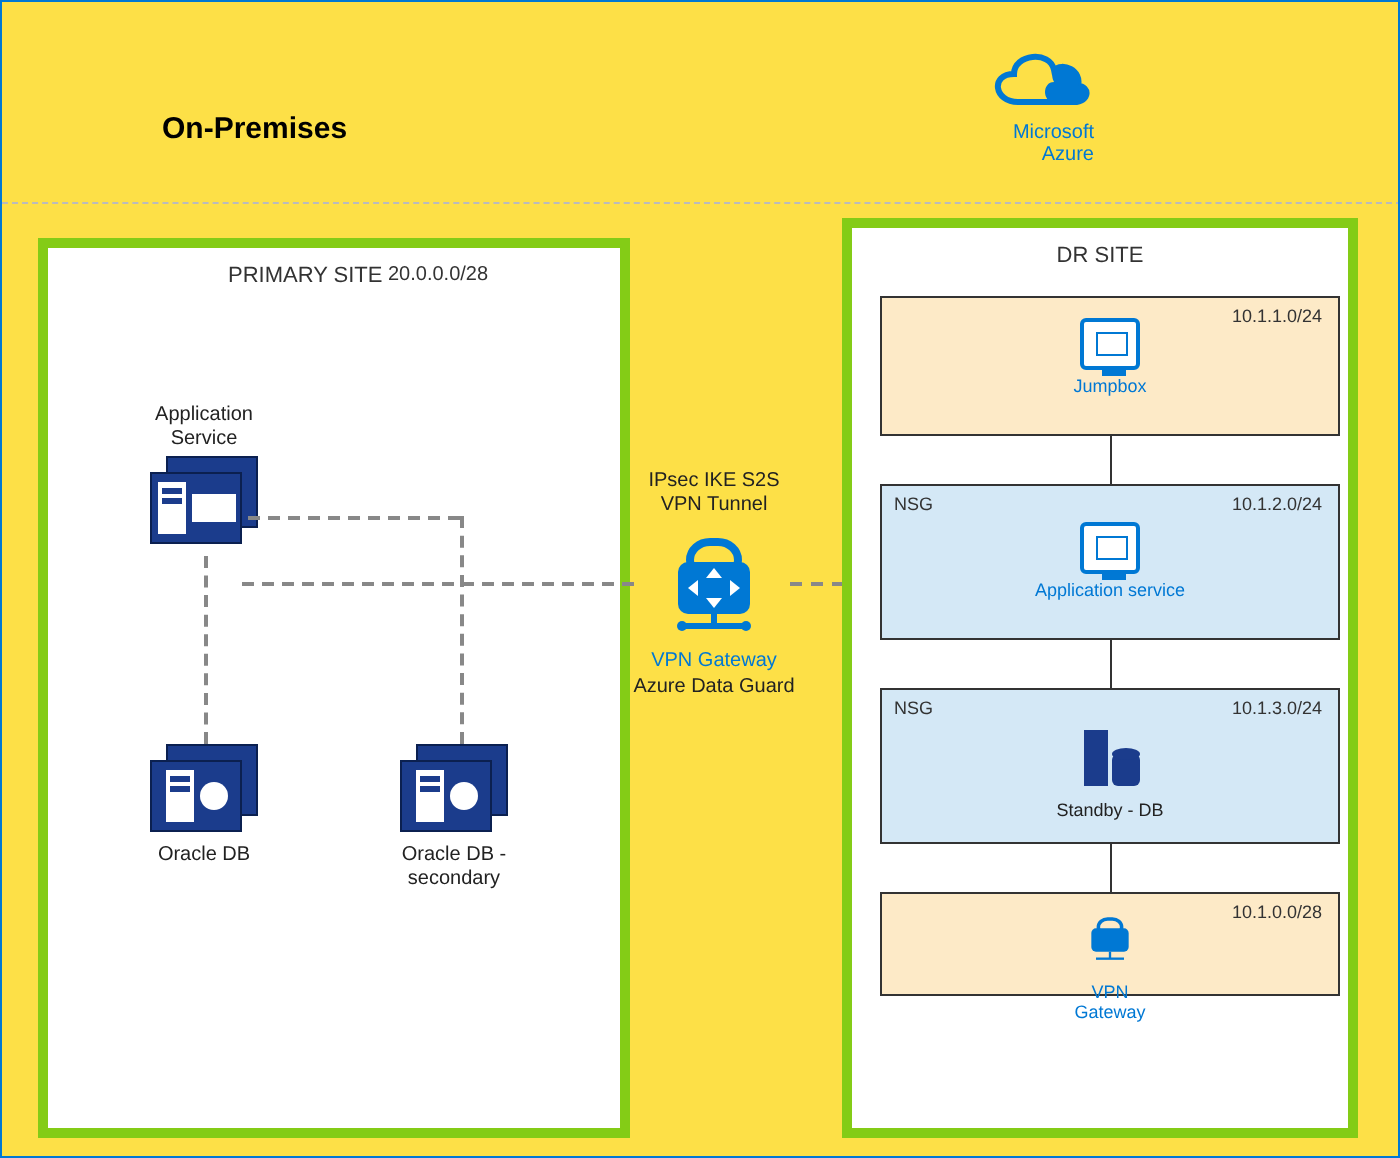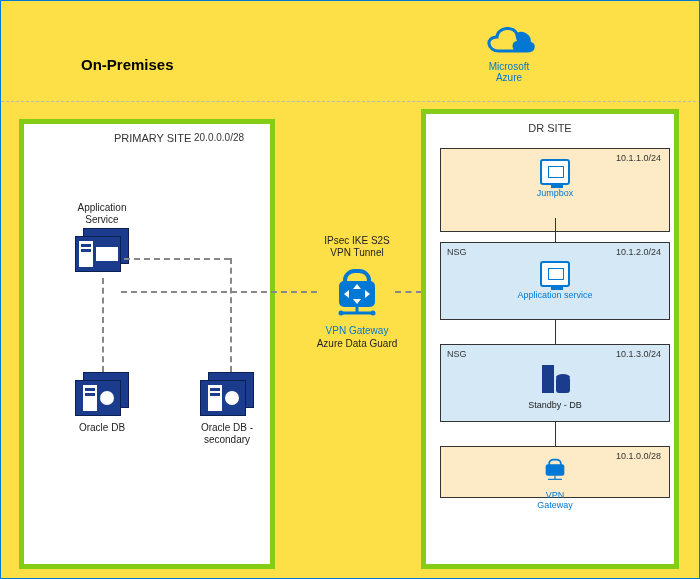--- a/index.html
+++ b/index.html
@@ -17,39 +17,39 @@
     overflow: hidden;
   }
   .hdr-onprem {
     position: absolute;
     left: 80px; top: 55px;
     font-weight: 700;
     font-size: 15px;
   }
   .cloud-icon {
     position: absolute;
-    left: 480px; top: 20px;
-    text-align: center;
+    left: 490px; top: 20px;
+    text-align: right;
     font-size: 10px;
     color: #0078d4;
   }
   .cloud-icon svg { display:block; margin:0 auto 4px auto; }
   .cloud-label { color:#0078d4; font-size:10px; line-height:1.1; }
   .hr-top {
     position: absolute;
     left: 0; top: 100px;
     width: 700px;
     border-top: 1px dashed #bbb;
   }
   .site-box {
     position: absolute;
     border: 5px solid #84cc16;
     background: #fff;
   }
-  .primary { left: 18px; top: 118px; width: 256px; height: 450px; }
+  .primary { left: 18px; top: 118px; width: 296px; height: 450px; }
   .dr      { left: 420px; top: 108px; width: 258px; height: 460px; }
   .site-title {
     position:absolute;
     top:8px;
     font-size:11px;
     font-weight:400;
     color:#333;
   }
   .cidr-top {
     position:absolute;
@@ -122,21 +122,21 @@
   .center-vpn .adg-lbl { color:#222; margin-top:2px; font-size:10px; }
 
   
   .subnet {
     position:absolute;
     left:14px; width:230px;
     border:1px solid #333;
     padding:6px 6px 4px 6px;
   }
   .sn-blue  { background:#d4e8f6; height:78px;}
-  .sn-beige { background:#fdeac7; height:84px;}
+  .sn-beige { background:#fdeac7; height:70px;}
   .sn-nsg {
     position:absolute; left:6px; top:4px;
     font-size:9px; color:#333;
   }
   .sn-cidr {
     position:absolute; right:8px; top:4px;
     font-size:9px; color:#333;
   }
   .sn-icon-wrap {
     position:absolute;

